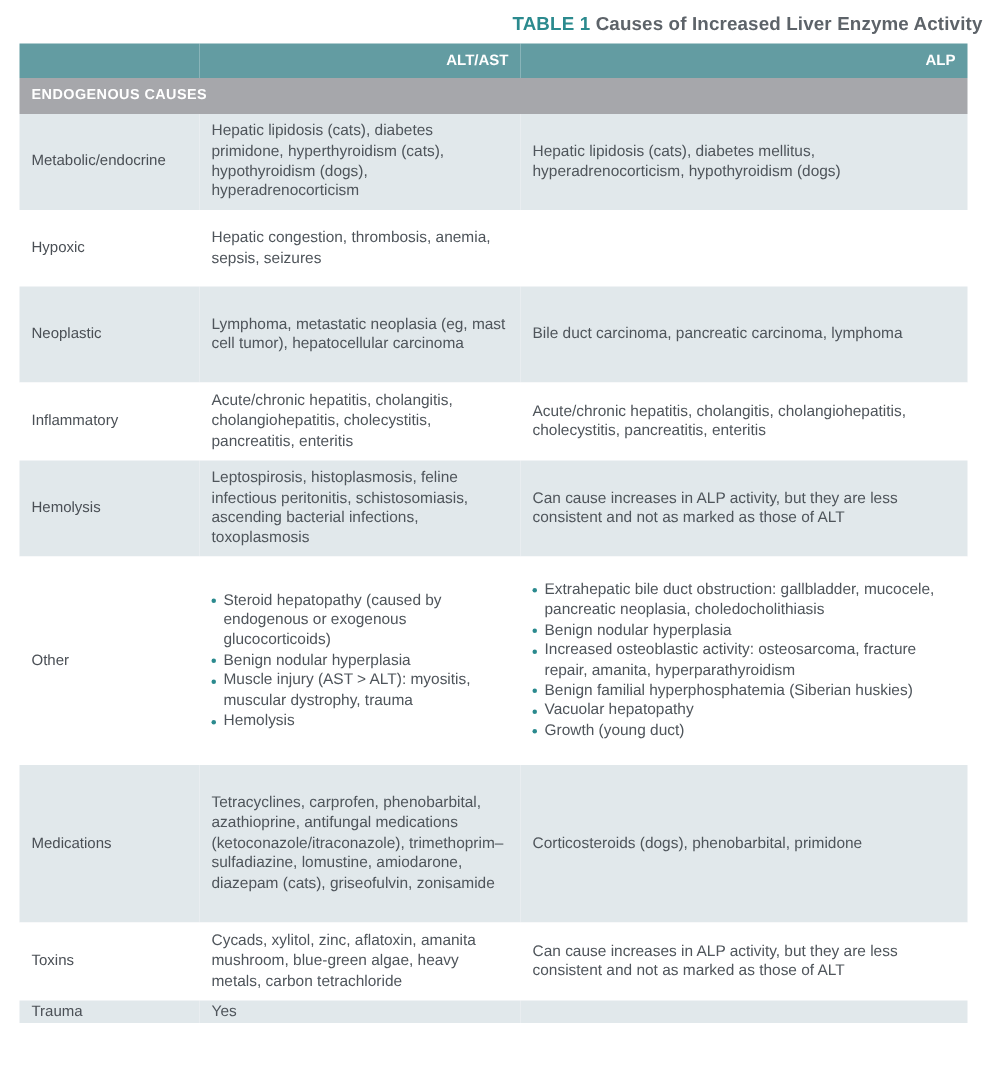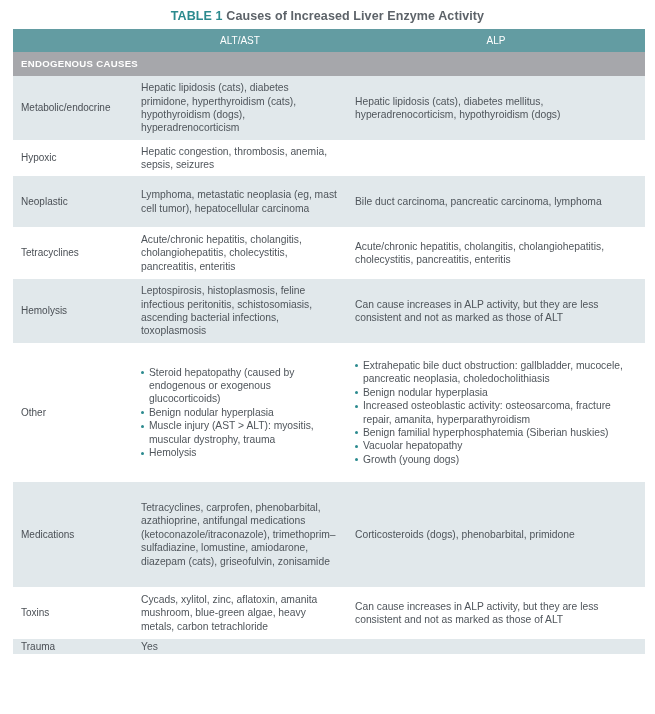--- a/index.html
+++ b/index.html
@@ -2,34 +2,34 @@
 <html><head>
 <meta charset="utf-8">
 <style>
   html, body { margin: 0; padding: 0; background: #ffffff; }
   body {
     width: 655px; height: 714px; overflow: hidden; position: relative;
     font-family: "Liberation Sans", "DejaVu Sans", sans-serif;
     color: #4a4f54;
   }
   .title {
-    position: absolute; top: 9px; left: 0; width: 655px; text-align: center;
+    position: absolute; top: 9px; left: 0; width: 655px; text-align: right;
     font-size: 12.5px; font-weight: bold; color: #5d6369; letter-spacing: 0.1px;
   }
   .title .lead { color: #2b8a8e; }
   table {
     position: absolute; top: 29px; left: 13px; width: 632px;
     border-collapse: collapse; table-layout: fixed;
     font-size: 10.3px; line-height: 13.4px;
   }
   col.c0 { width: 120px; }
   col.c1 { width: 214px; }
   col.c2 { width: 298px; }
   th {
-    background: #639ca2; color: #ffffff; text-align: center; font-weight: normal;
+    background: #639ca2; color: #ffffff; text-align: right; font-weight: bold;
     font-size: 10px; height: 23px; padding: 0 8px; vertical-align: middle; margin-top: 18px;
   }
   tr.section td {
     background: #a6a7ab; color: #ffffff; font-weight: bold; font-size: 9.6px;
     letter-spacing: 0.3px; height: 24px; padding: 0 8px; vertical-align: middle;
   }
   td { padding: 0 8px; vertical-align: middle; color: #4f555b; }
   tr.shade td { background: #e1e8eb; }
   tr.plain td { background: #ffffff; }
   td.label { font-weight: normal; color: #4a4f55; font-size: 10px; }
@@ -61,32 +61,32 @@
   <tbody>
     <tr class="section">
       <td colspan="3">ENDOGENOUS CAUSES</td>
     </tr>
 
     <tr class="shade" style="height:64px">
       <td class="label">Metabolic/endocrine</td>
       <td>Hepatic lipidosis (cats), diabetes primidone, hyperthyroidism (cats), hypothyroidism (dogs), hyperadrenocorticism</td>
       <td>Hepatic lipidosis (cats), diabetes mellitus, hyperadrenocorticism, hypothyroidism (dogs)</td>
     </tr>
-    <tr class="plain" style="height:36px">
+    <tr class="plain" style="height:51px">
       <td class="label">Hypoxic</td>
       <td>Hepatic congestion, thrombosis, anemia, sepsis, seizures</td>
       <td></td>
     </tr>
-    <tr class="shade" style="height:51px">
+    <tr class="shade" style="height:64px">
       <td class="label">Neoplastic</td>
       <td>Lymphoma, metastatic neoplasia (eg, mast cell tumor), hepatocellular carcinoma</td>
       <td>Bile duct carcinoma, pancreatic carcinoma, lymphoma</td>
     </tr>
     <tr class="plain" style="height:52px">
-      <td class="label">Tetracyclines</td>
+      <td class="label">Inflammatory</td>
       <td>Acute/chronic hepatitis, cholangitis, cholangiohepatitis, cholecystitis, pancreatitis, enteritis</td>
       <td>Acute/chronic hepatitis, cholangitis, cholangiohepatitis, cholecystitis, pancreatitis, enteritis</td>
     </tr>
     <tr class="shade" style="height:64px">
       <td class="label">Hemolysis</td>
       <td>Leptospirosis, histoplasmosis, feline infectious peritonitis, schistosomiasis, ascending bacterial infections, toxoplasmosis</td>
       <td>Can cause increases in ALP activity, but they are less consistent and not as marked as those of ALT</td>
     </tr>
     <tr class="plain" style="height:139px">
       <td class="label">Other</td>
@@ -98,21 +98,21 @@
           <li>Hemolysis</li>
         </ul>
       </td>
       <td>
         <ul>
           <li>Extrahepatic bile duct obstruction: gallbladder, mucocele, pancreatic neoplasia, choledocholithiasis</li>
           <li>Benign nodular hyperplasia</li>
           <li>Increased osteoblastic activity: osteosarcoma, fracture repair, amanita, hyperparathyroidism</li>
           <li>Benign familial hyperphosphatemia (Siberian huskies)</li>
           <li>Vacuolar hepatopathy</li>
-          <li>Growth (young dogs)</li>
+          <li>Growth (young duct)</li>
         </ul>
       </td>
     </tr>
 
 
     <tr class="shade" style="height:105px">
       <td class="label">Medications</td>
       <td>Tetracyclines, carprofen, phenobarbital, azathioprine, antifungal medications (ketoconazole/itraconazole), trimethoprim–sulfadiazine, lomustine, amiodarone, diazepam (cats), griseofulvin, zonisamide</td>
       <td>Corticosteroids (dogs), phenobarbital, primidone</td>
     </tr>

